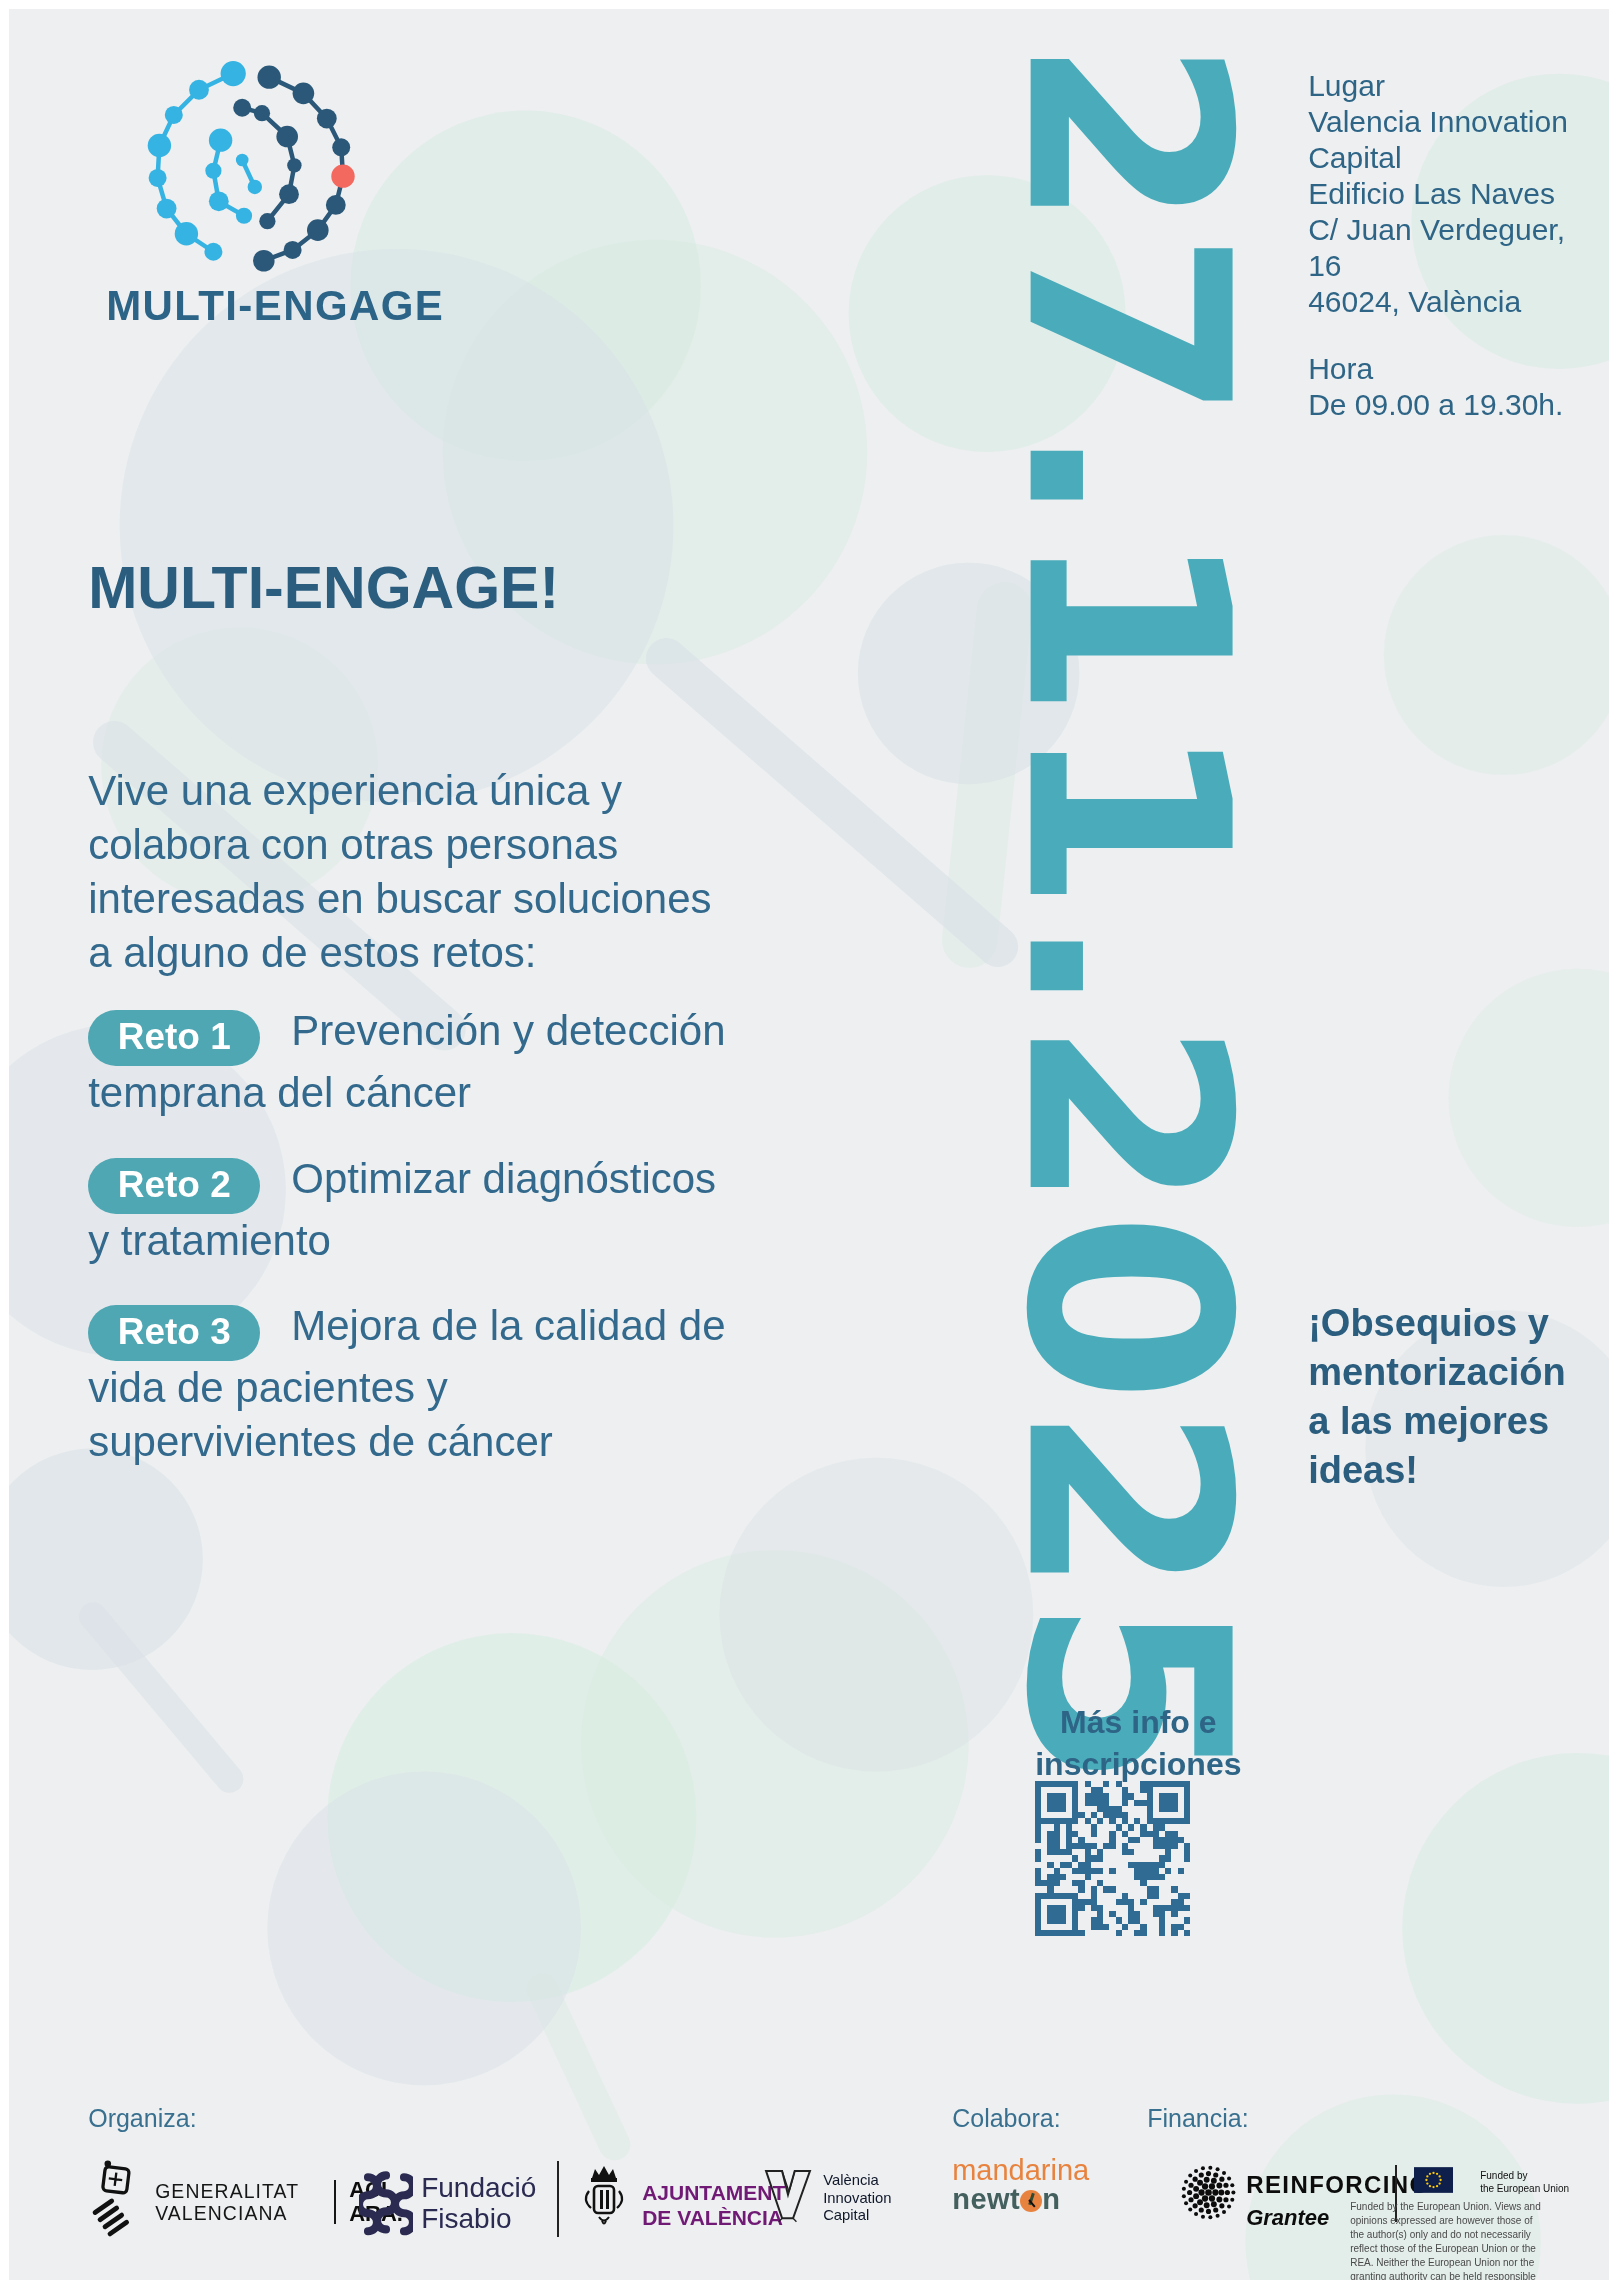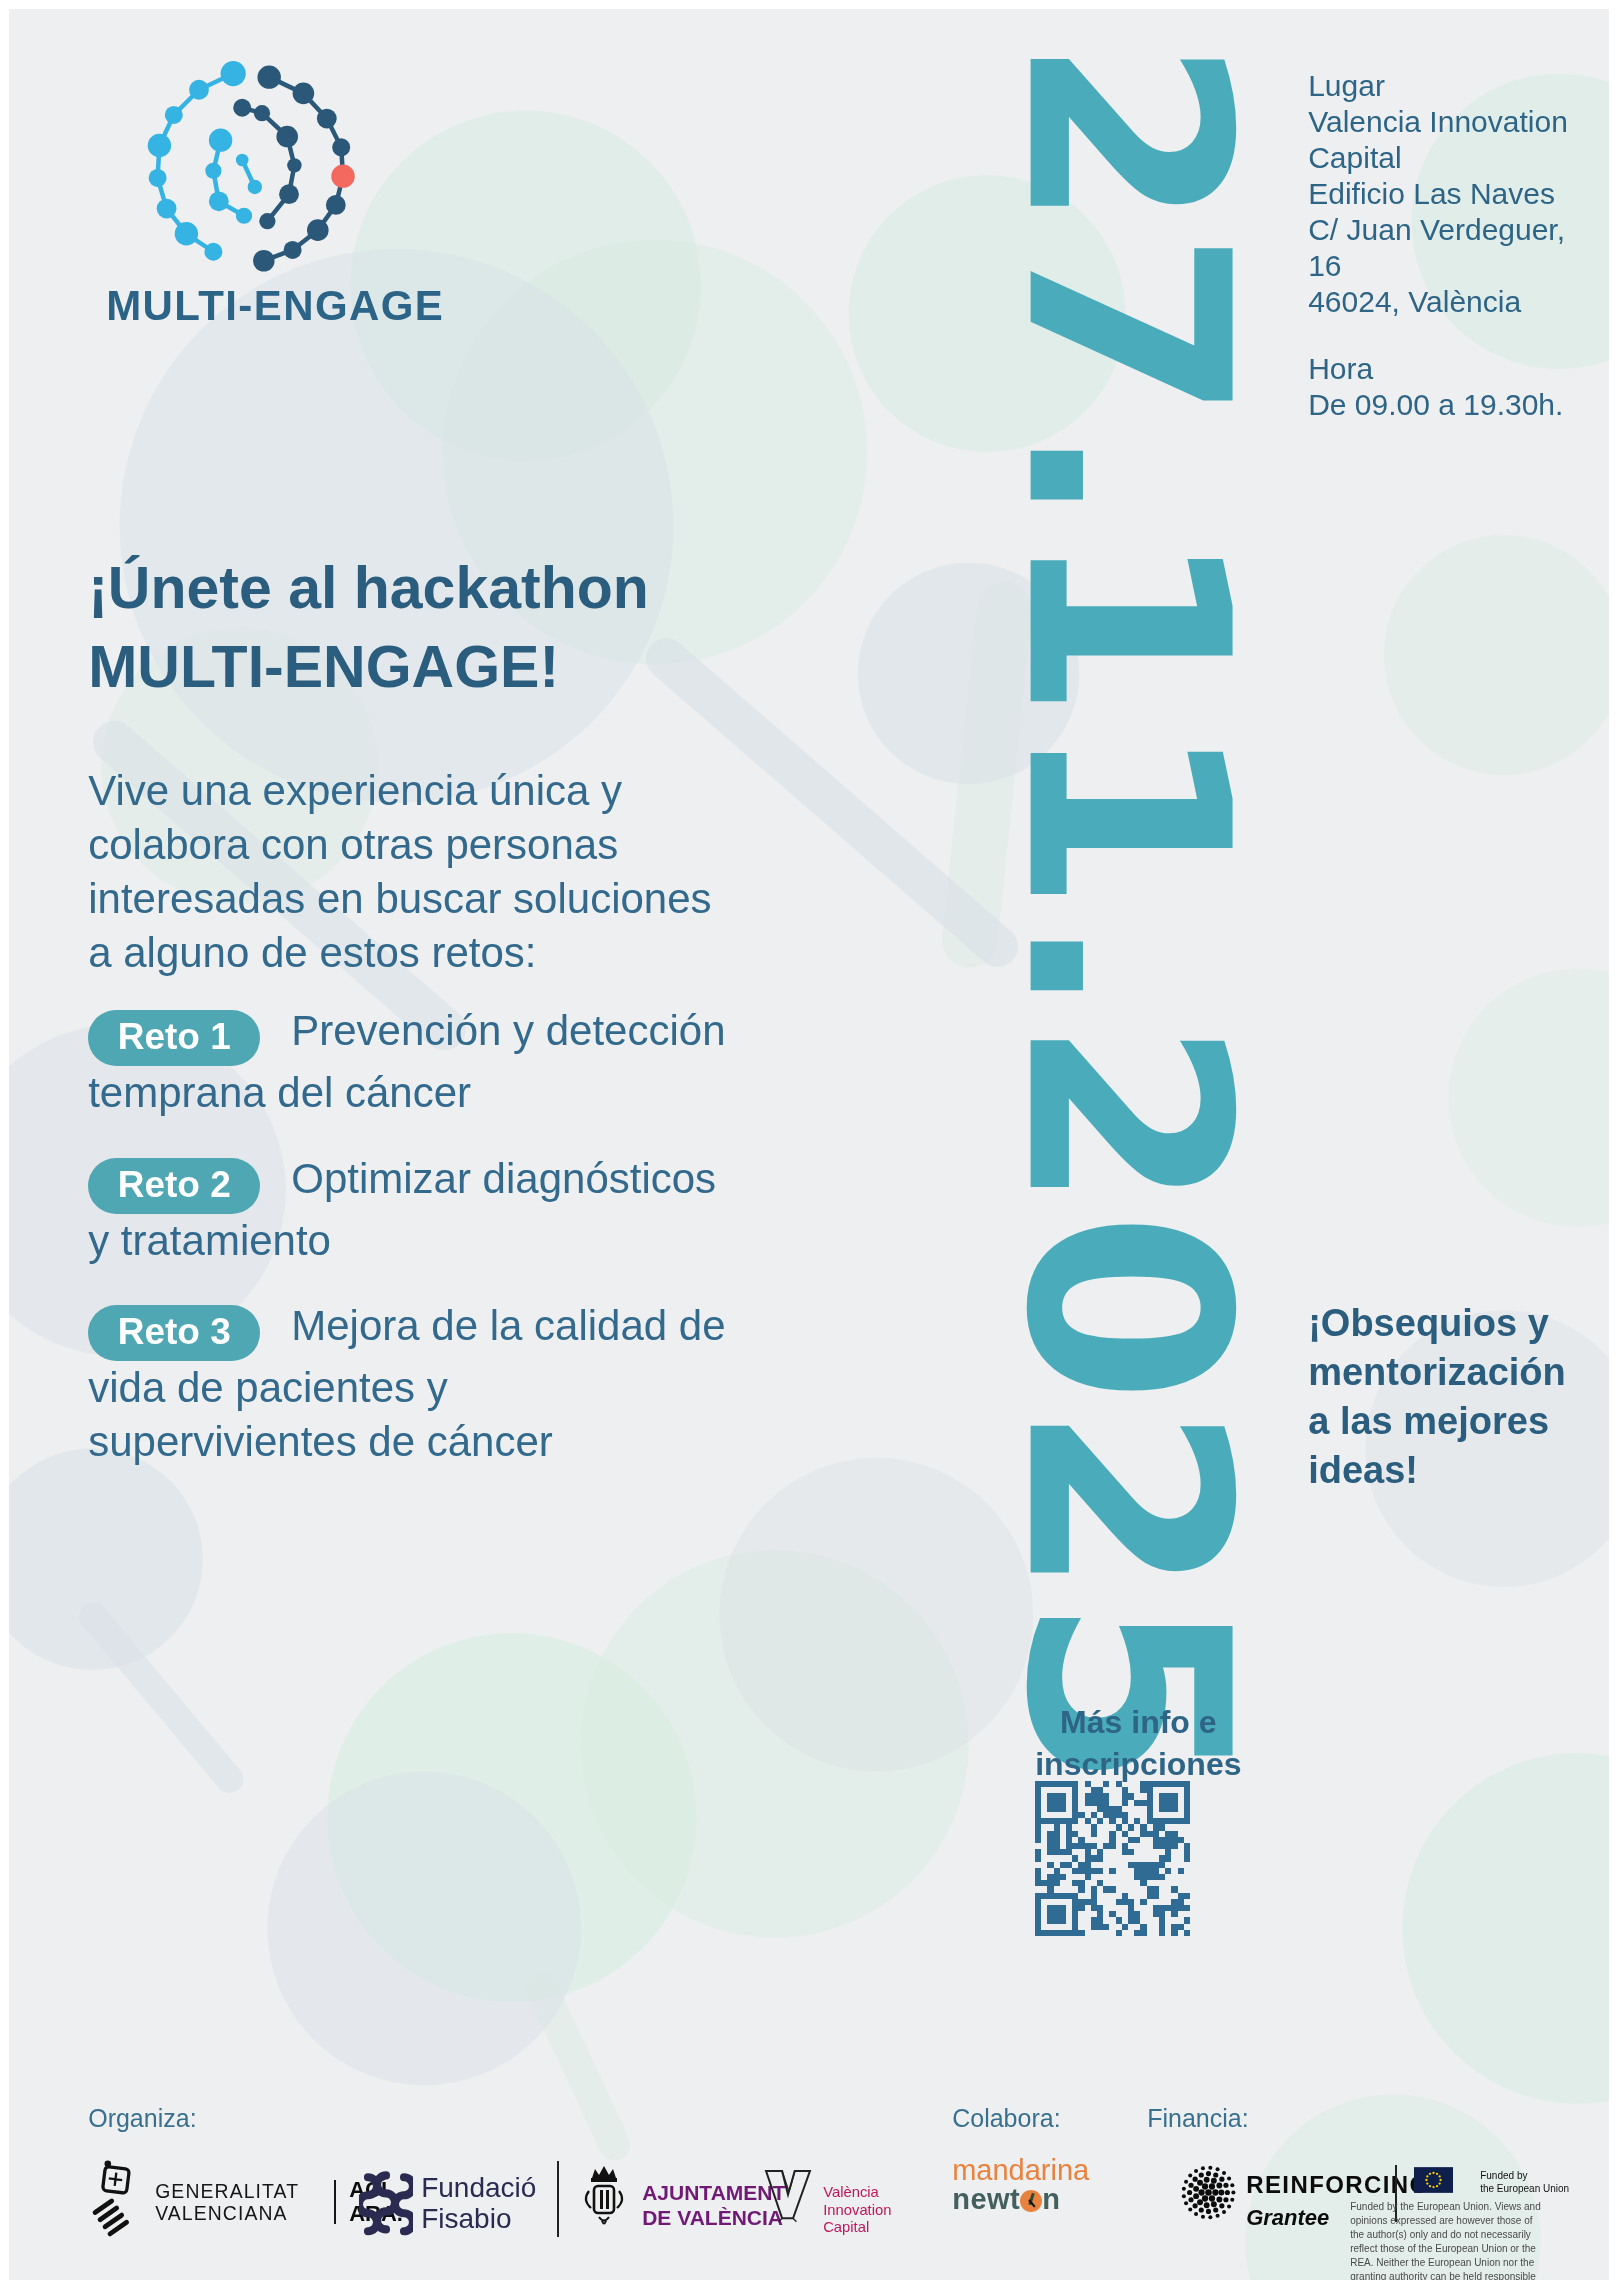--- a/index.html
+++ b/index.html
@@ -51,21 +51,21 @@
   .gv-crest{left:78px;top:2150px;}
   .gv-text{left:146px;top:2171px;font-size:19.4px;letter-spacing:1.1px;line-height:22px;color:#161616;}
   .tdiv1{left:325px;top:2171px;width:1.8px;height:44px;background:#161616;}
   .aci{left:340px;top:2169px;font-size:22px;font-weight:700;line-height:24px;color:#0c0c0c;}
   .fis-mark{left:350px;top:2158px;}
   .fis-text{left:412px;top:2163px;font-size:28px;line-height:31px;color:var(--fisabio-navy);}
   .tdiv2{left:548px;top:2152px;width:1.8px;height:76px;background:#222222;}
   .aj-crest{left:570px;top:2154px;}
   .aj-text{left:633px;top:2171px;font-size:21px;font-weight:700;line-height:25px;color:#701a75;}
   .vic-mark{left:752px;top:2156px;}
-  .vic-text{left:814px;top:2163px;font-size:14.8px;line-height:17.5px;color:#be185d;margin-top:12px;}
+  .vic-text{left:814px;top:2163px;font-size:14.8px;line-height:17.5px;color:#0f172a;}
   .mn{left:943px;top:2147px;font-size:29px;line-height:29px;}
   .mn .l1{color:var(--mandarina-orange);}
   .mn .l2{color:var(--newton-slate);font-weight:600;letter-spacing:0.5px;}
   .mandarin{display:inline-block;width:22px;height:22px;border-radius:50%;
     background:var(--mandarina-orange);position:relative;vertical-align:-2.8px;}
   .mandarin::before{content:"";position:absolute;left:10px;top:2.8px;width:2.8px;height:12px;
     background:#2f4a33;transform:rotate(18deg);}
   .mandarin::after{content:"";position:absolute;left:11px;top:9.2px;width:1.8px;height:9.2px;
     background:#101010;transform:rotate(-40deg);}
   .rf-mark{left:1170px;top:2154px;}
@@ -167,21 +167,20 @@
       <div>Edificio Las Naves</div>
       <div>C/ Juan Verdeguer, 16</div>
       <div>46024, València</div>
       <div class="lbl hora">Hora</div>
       <div>De 09.00 a 19.30h.</div>
     </div>
 
     <div class="abs bigdate">27.11.2025</div>
 
     <div class="abs heading">
-      <span>¡Únete al hackathon</span>
       <span>MULTI-ENGAGE!</span>
     </div>
     <div class="abs intro">
       <span>Vive una experiencia única y</span>
       <span>colabora con otras personas</span>
       <span>interesadas en buscar soluciones</span>
       <span>a alguno de estos retos:</span>
     </div>
 
     <div class="abs reto reto1">

